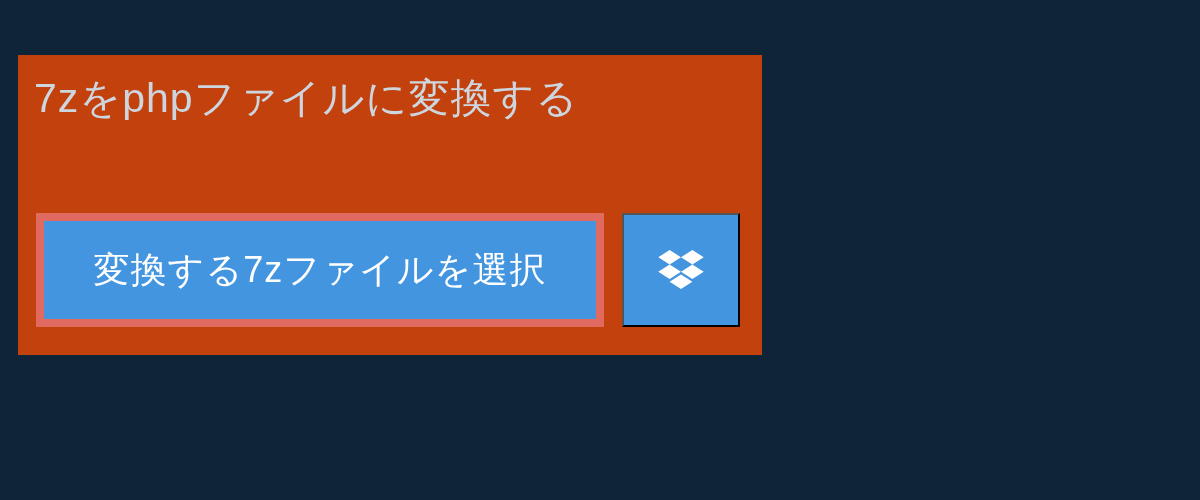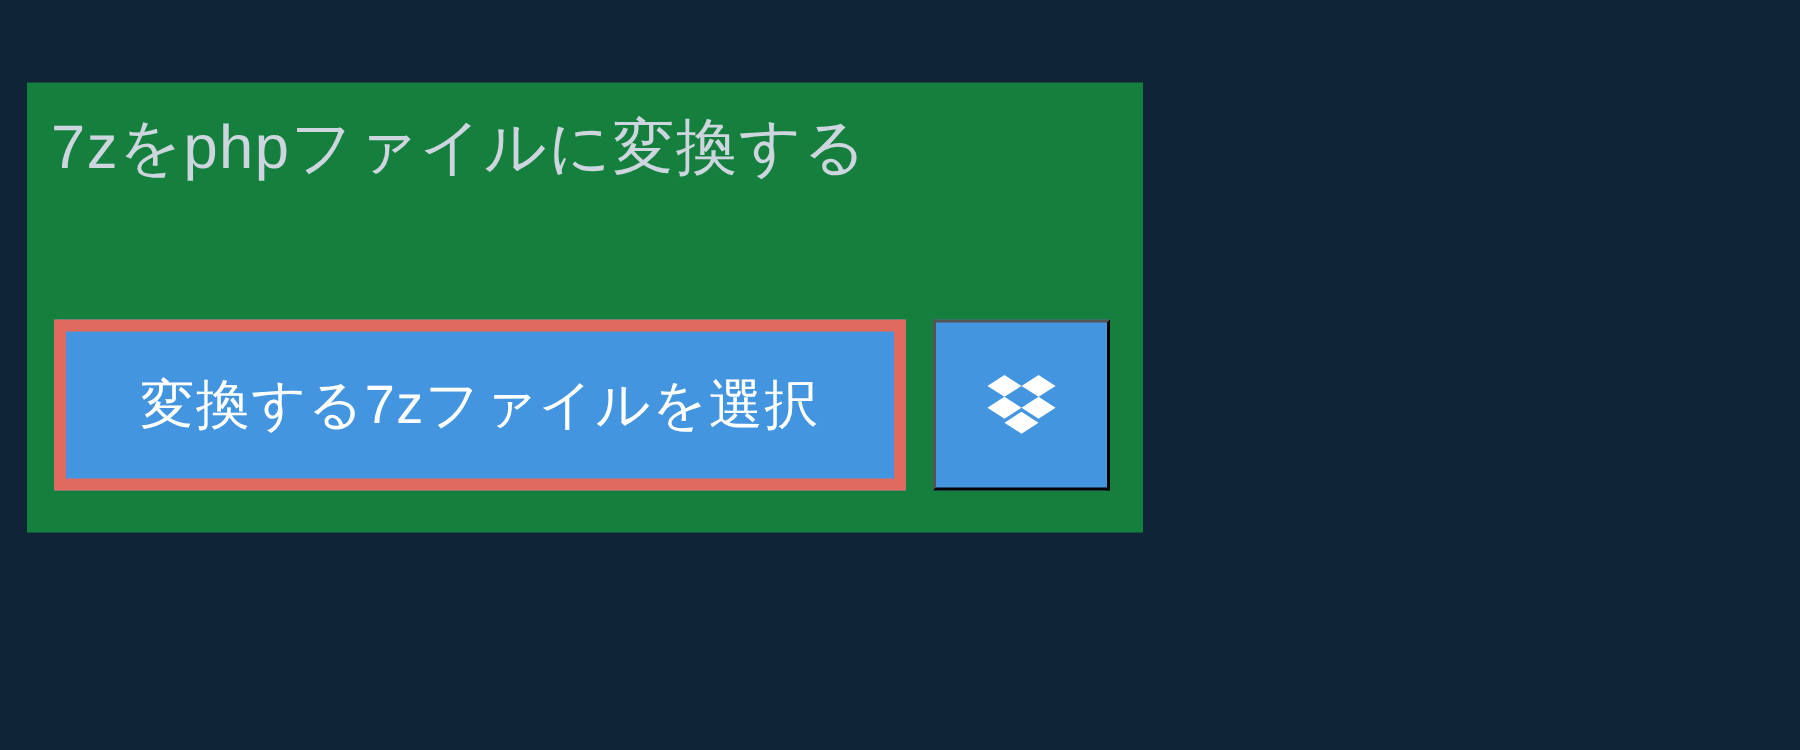--- a/index.html
+++ b/index.html
@@ -13,21 +13,21 @@
       background-color: #0f2437;
       font-family: -apple-system, BlinkMacSystemFont, "Segoe UI", "Hiragino Sans", "Hiragino Kaku Gothic ProN", Meiryo, sans-serif;
       overflow: hidden;
     }
     .panel {
       position: absolute;
       left: 18px;
       top: 55px;
       width: 744px;
       height: 300px;
-      background-color: #15803d;
+      background-color: #c2410c;
     }
     .title-bar {
       padding: 16px 20px 0 16px;
     }
     .page-title {
       color: #cdd6de;
       font-size: 41px;
       font-weight: 400;
       letter-spacing: 1px;
     }

